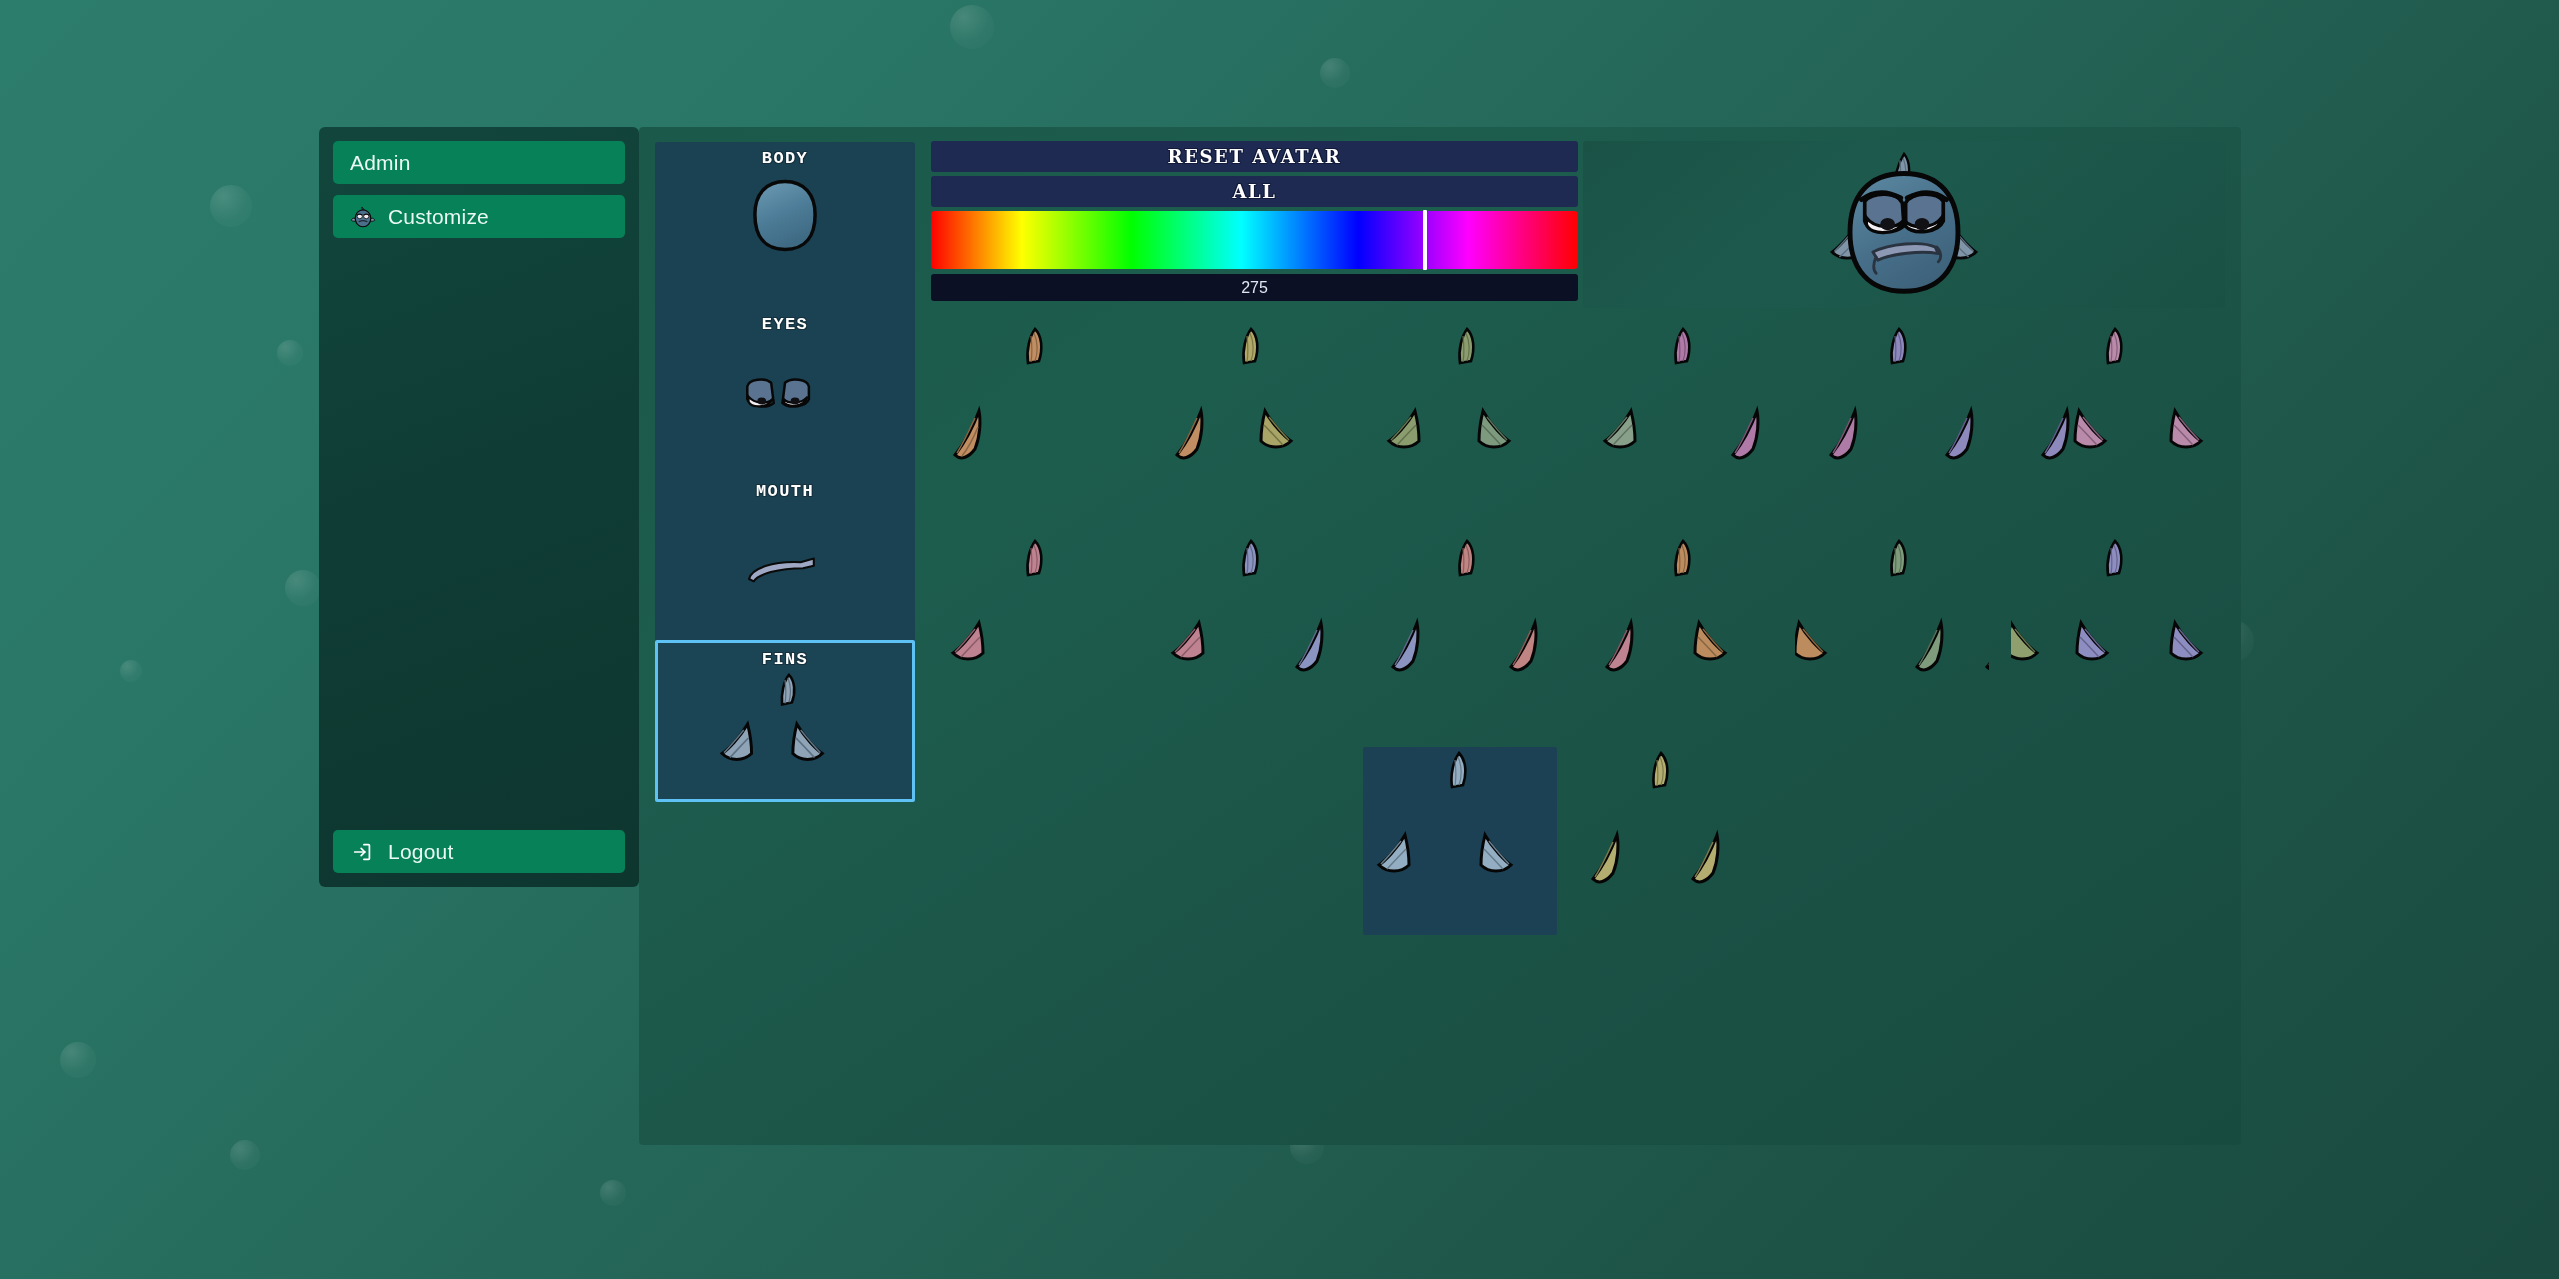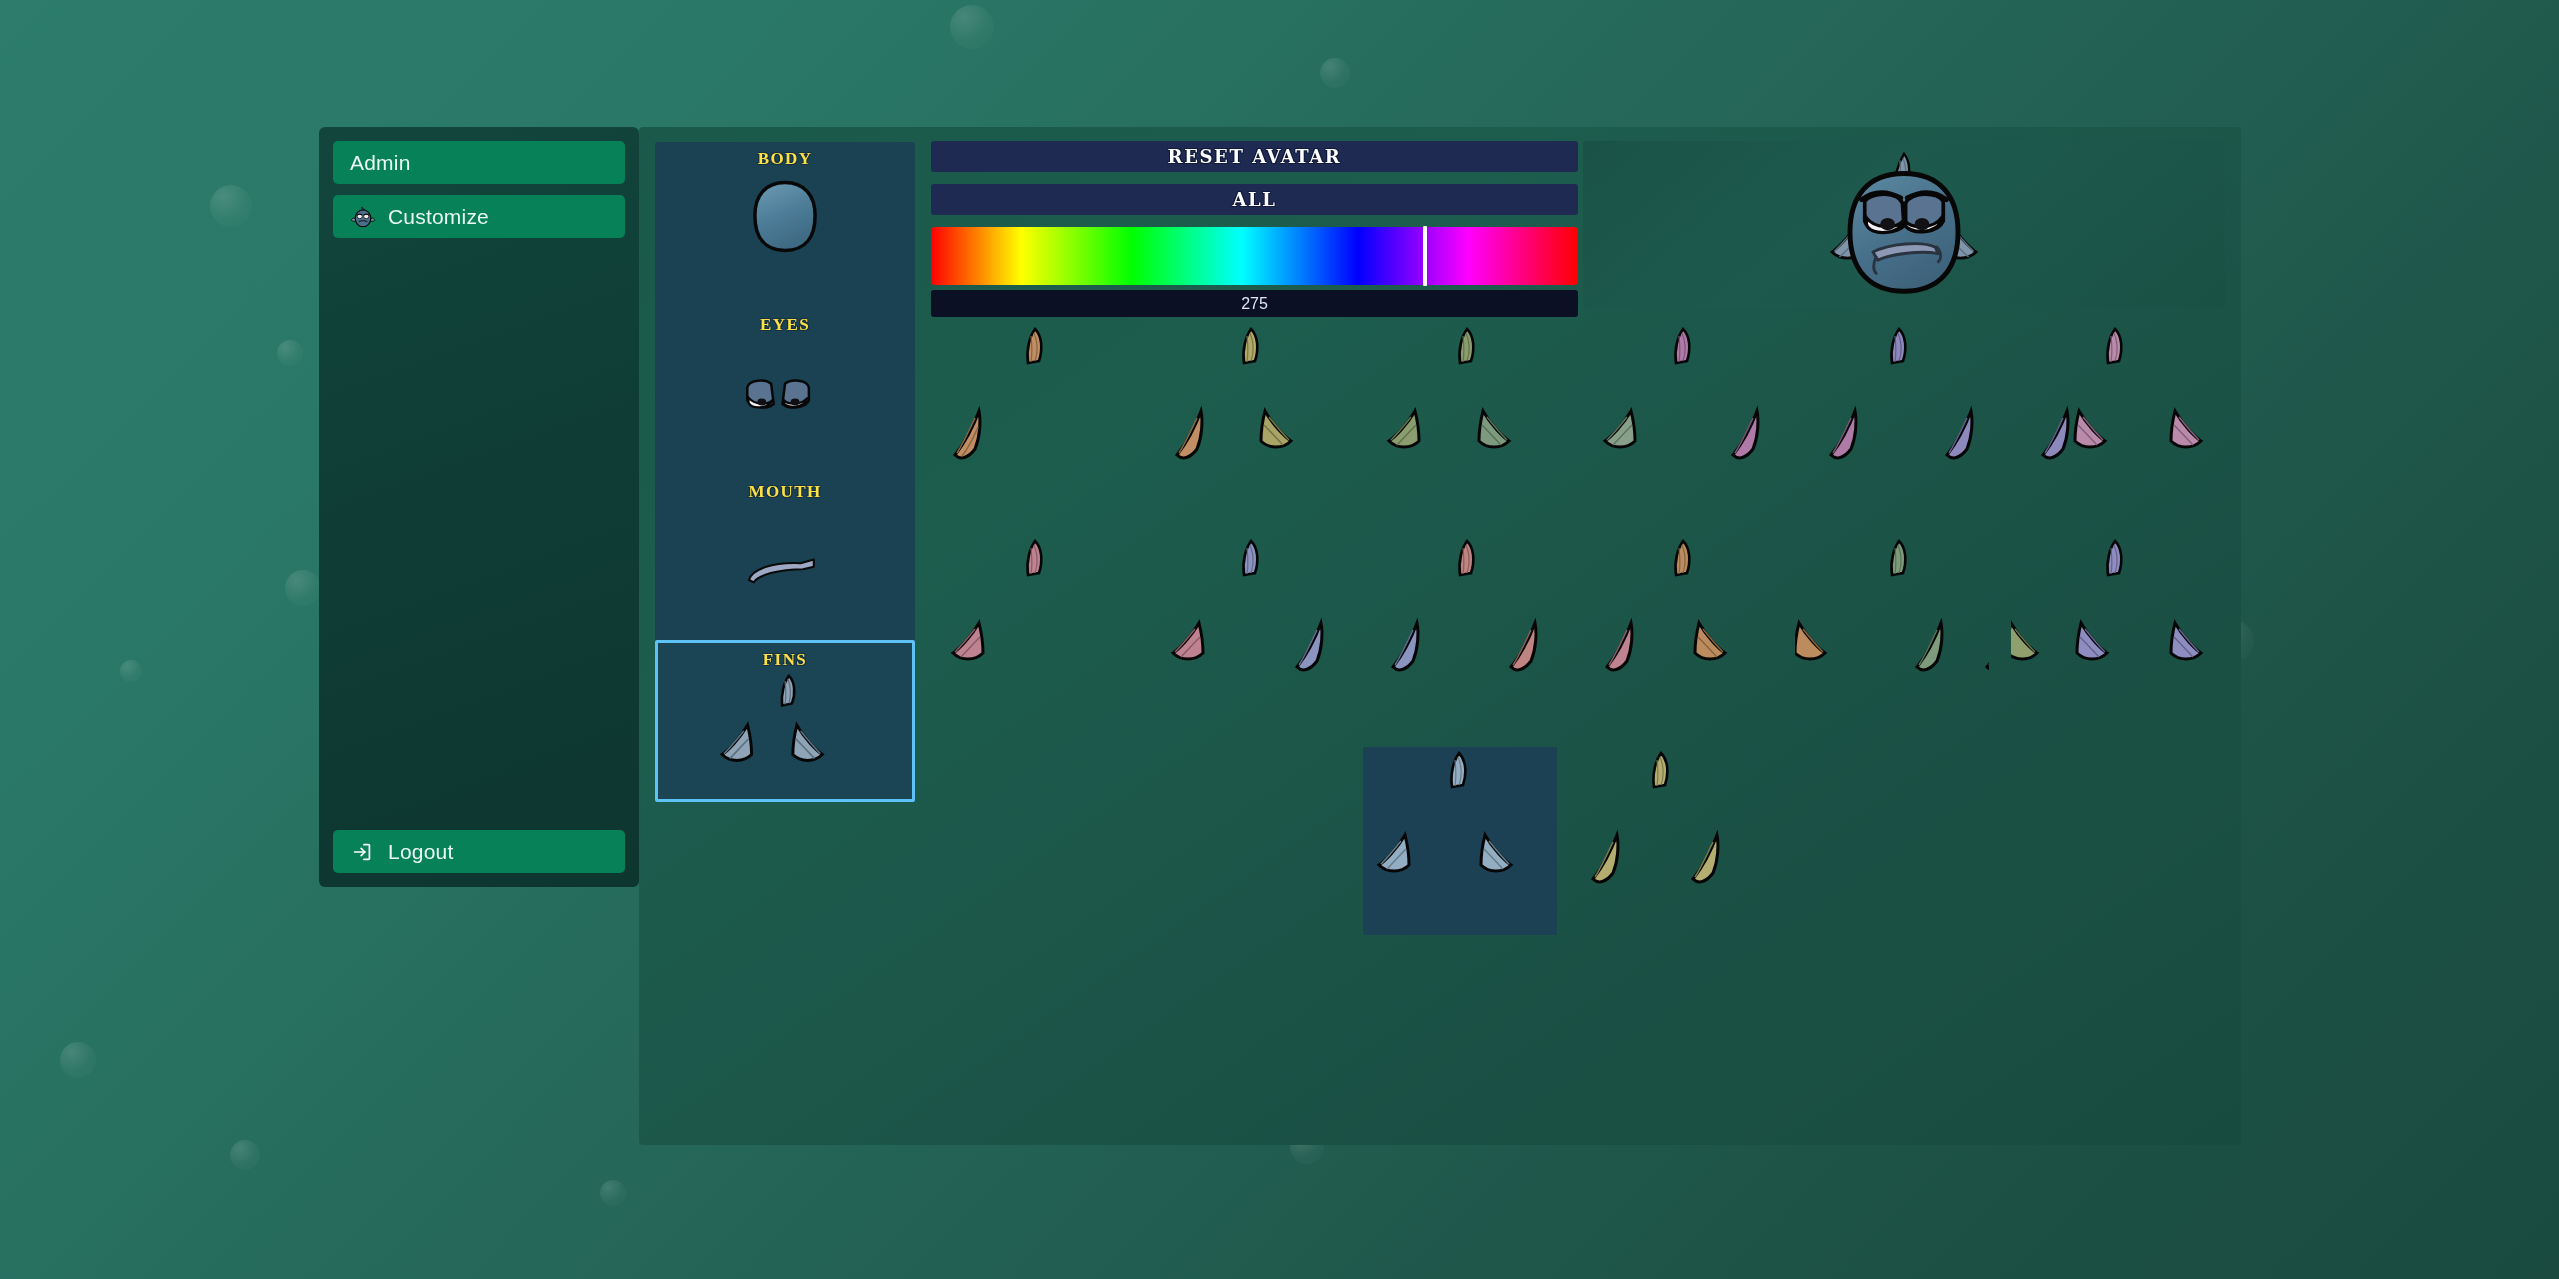--- a/index.html
+++ b/index.html
@@ -85,25 +85,25 @@
     width: 260px;
     box-sizing: border-box;
   }
   .category.selected {
     border: 3px solid #5ec2f5;
     background: #1b4455;
     border-radius: 2px;
   }
   .cat-title {
     text-align: center;
-    font-family: Liberation Serif, serif;
+    font-family: Liberation Mono, monospace;
     font-weight: bold;
     font-size: 17px;
     letter-spacing: 1.4px;
-    color: #fde047;
+    color: #ffffff;
     text-shadow: 1px 1px 0 #16303d, -1px 1px 0 #16303d, 1px -1px 0 #16303d, -1px -1px 0 #16303d;
     padding-top: 7px;
   }
   .cat-art {
     position: relative;
     width: 100%;
   }
 
   
   #toolbar {
@@ -112,21 +112,21 @@
     top: 14px;
     width: 647px;
   }
   .tool-btn {
     height: 31px;
     background: #1e2a52;
     border-radius: 3px;
     display: flex;
     align-items: center;
     justify-content: center;
-    margin-bottom: 12px;
+    margin-bottom: 4px;
     cursor: pointer;
     user-select: none;
   }
   .tool-btn span {
     font-family: "DejaVu Serif", serif;
     font-weight: bold;
     font-size: 18px;
     letter-spacing: 1.6px;
     color: #ffffff;
     text-shadow: 1px 1px 0 #111a38, -1px 1px 0 #111a38, 1px -1px 0 #111a38, -1px -1px 0 #111a38;

